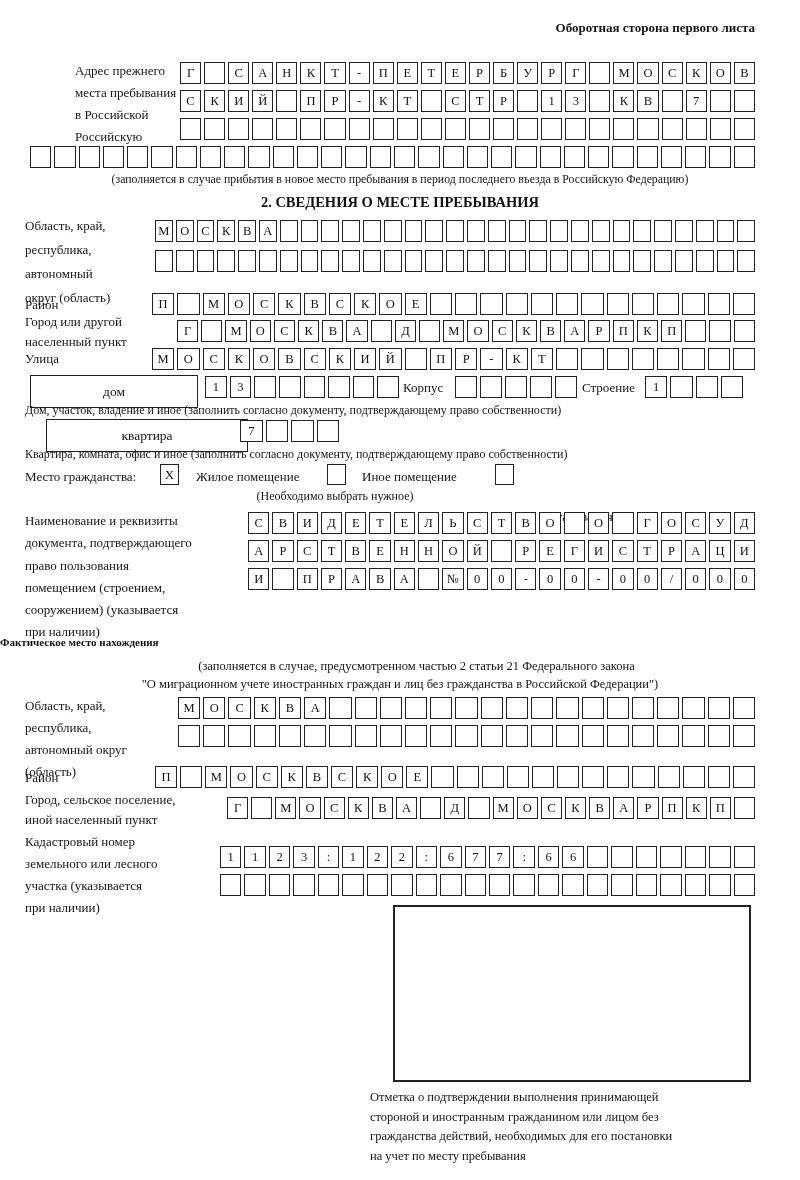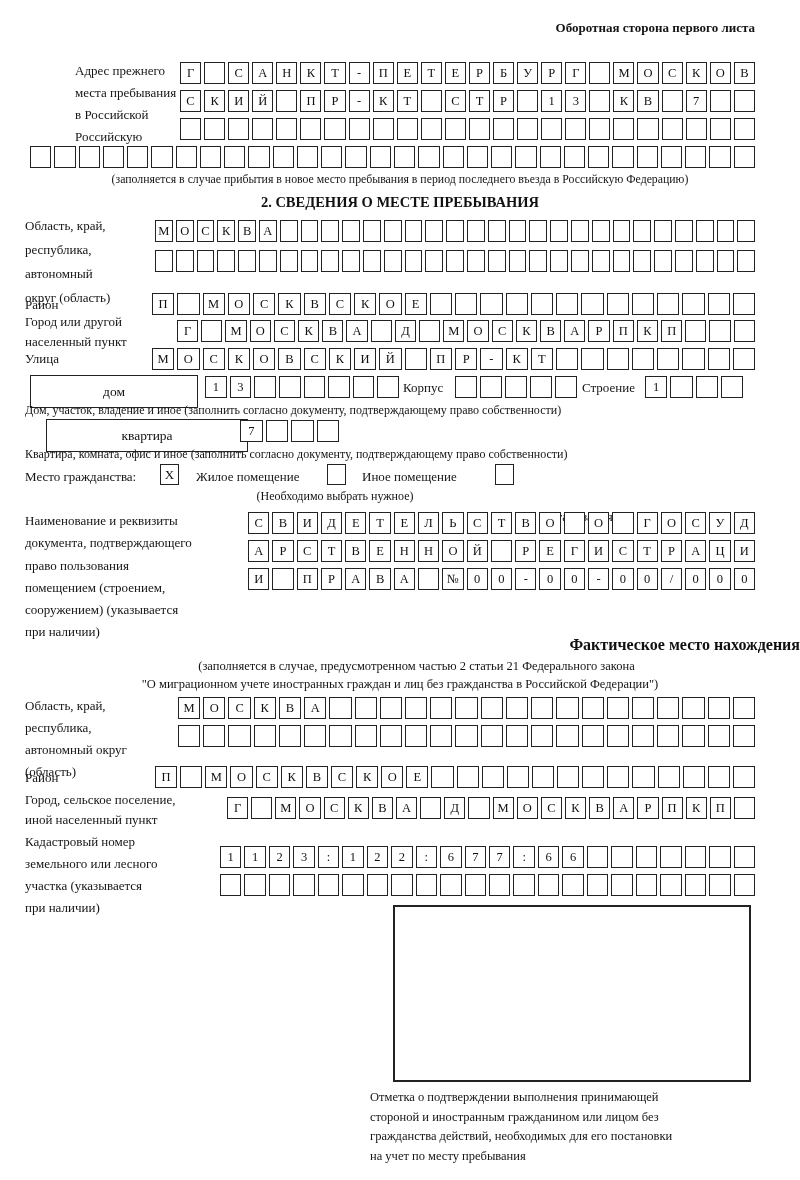--- a/index.html
+++ b/index.html
@@ -422,21 +422,21 @@
       <span class="cell">0</span>
       <span class="cell">-</span>
       <span class="cell">0</span>
       <span class="cell">0</span>
       <span class="cell">/</span>
       <span class="cell">0</span>
       <span class="cell">0</span>
       <span class="cell">0</span>
     </div>
 
-  <div class="title center" style="top:636px;text-align:right;font-size:16px;">Фактическое место нахождения</div>
+  <div class="title center" style="top:636px;text-align:left;font-size:11px;">Фактическое место нахождения</div>
   <div class="note center" style="top:659px;font-size:12.5px;padding-left:33px;">(заполняется в случае, предусмотренном частью 2 статьи 21 Федерального закона</div>
   <div class="note center" style="top:677px;font-size:12.5px;">"О миграционном учете иностранных граждан и лиц без гражданства в Российской Федерации")</div>
 
   <div class="lbl" style="left:25px;top:695px;width:140px;">Область, край,
 республика,
 автономный округ
 (область)</div>
   <div class="cellrow" style="left:178px;top:697px;width:577px;">
       <span class="cell">М</span>
       <span class="cell">О</span>

